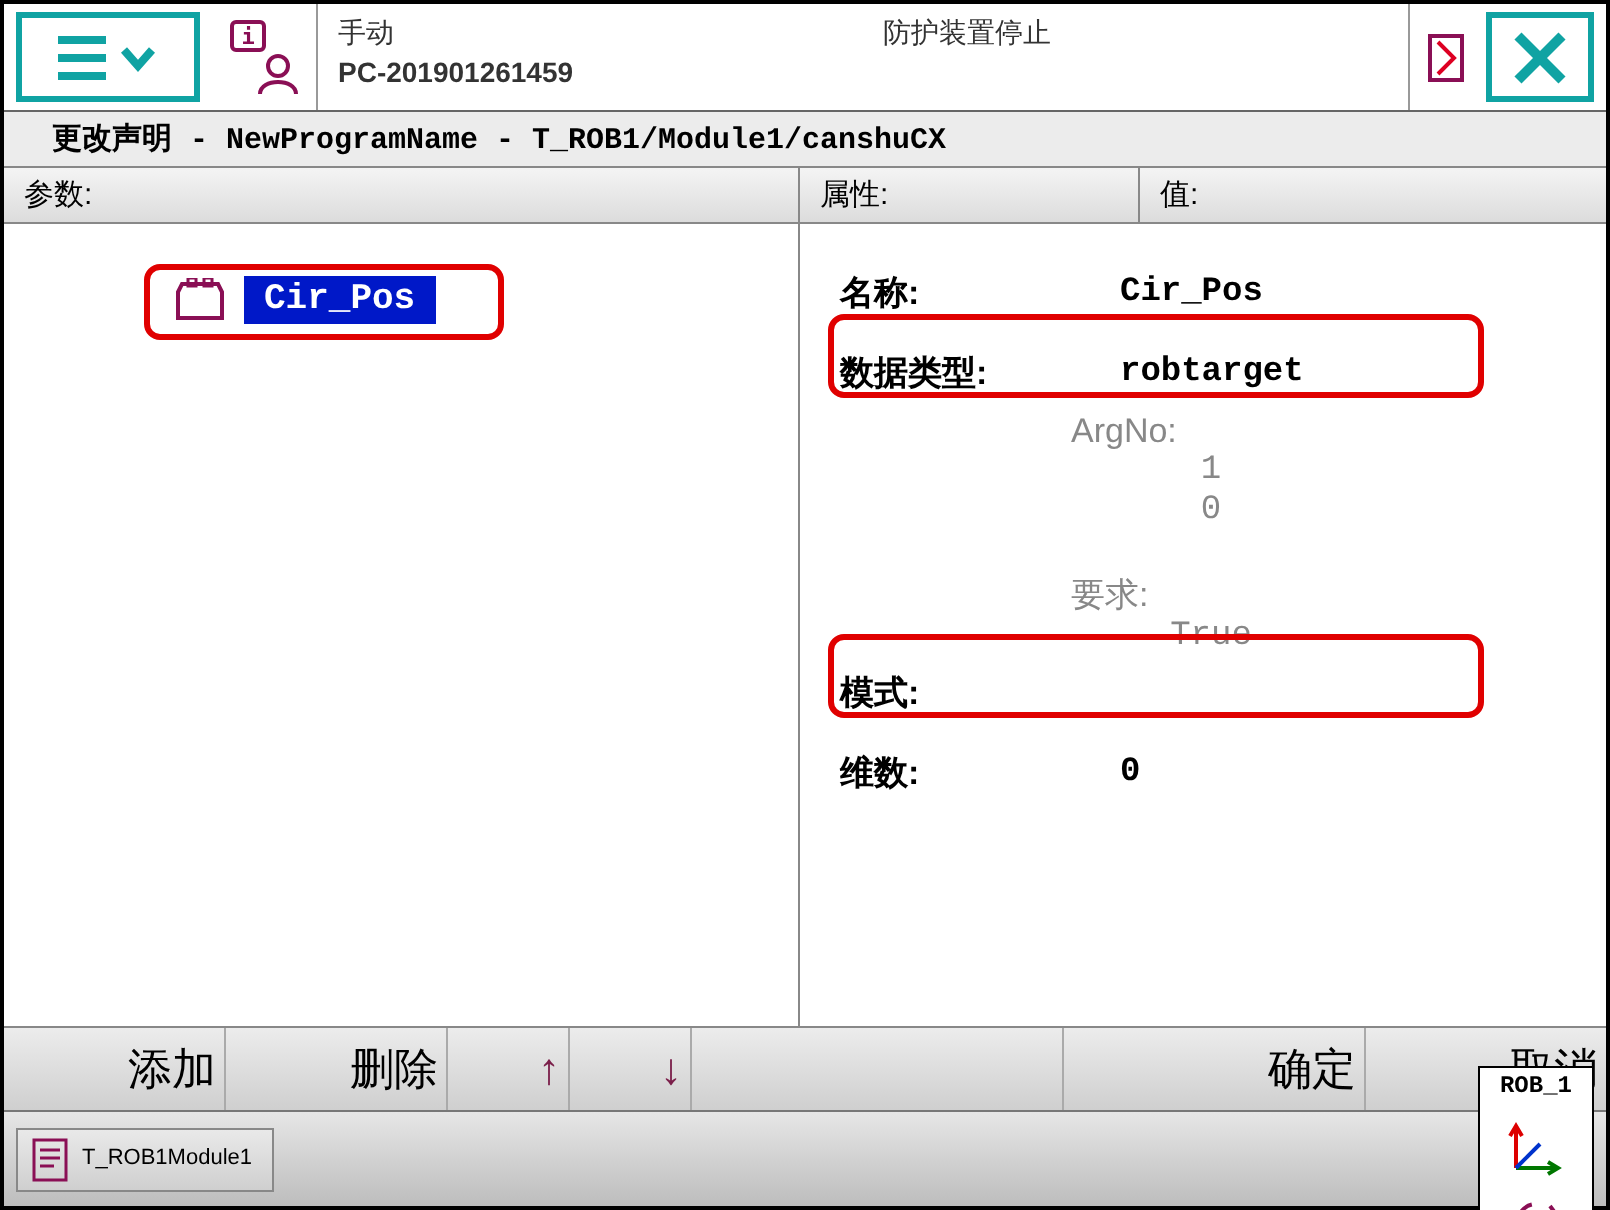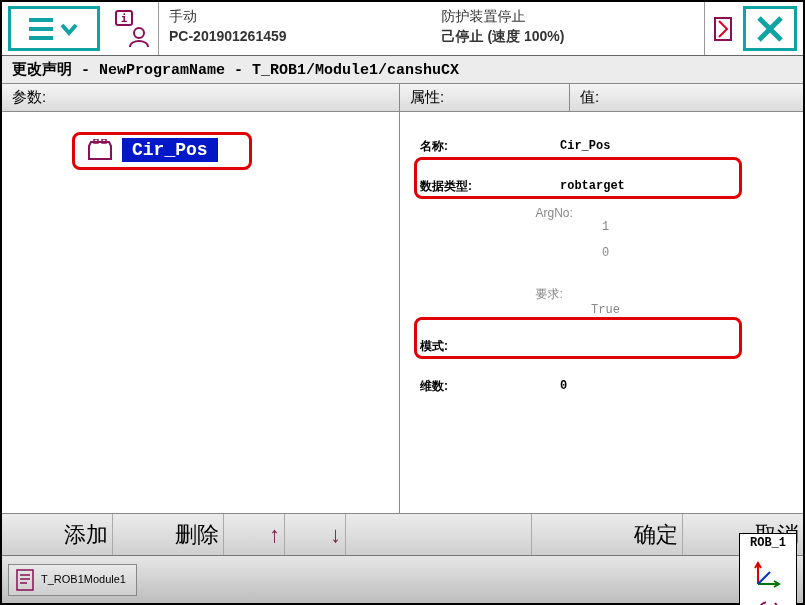--- a/index.html
+++ b/index.html
@@ -18,42 +18,42 @@
   .status-mid { flex: 1; border-left: 1px solid #999; border-right: 1px solid #999; display: flex; }
   .status-col { flex: 1; padding: 4px 10px; font-size: 14px; line-height: 20px; }
   .status-col .row1 { color: #333; }
   .status-col .row2 { color: #333; font-weight: bold; }
 
   .sys-icon { width: 36px; display: flex; align-items: center; justify-content: center; }
 
   .close-btn { width: 54px; margin: 4px 6px 4px 2px; border: 3px solid #10a3a3; display: flex; align-items: center; justify-content: center; cursor: pointer; }
 
   
-  .breadcrumb { background: #ececec; border-bottom: 1px solid #888; padding: 4px 10px; font-weight: bold; font-size: 15px; font-family: "SimSun","NSimSun","Courier New",monospace; }
+  .breadcrumb { background: #ececec; border-bottom: 1px solid #888; padding: 4px 24px; font-weight: bold; font-size: 15px; font-family: "SimSun","NSimSun","Courier New",monospace; }
 
   
   .headers { display: flex; background: linear-gradient(#f4f4f4,#dcdcdc); border-bottom: 1px solid #888; height: 28px; }
   .headers .h-left { width: 398px; padding: 4px 10px; border-right: 1px solid #888; }
   .headers .h-mid  { width: 170px; padding: 4px 10px; border-right: 1px solid #888; }
   .headers .h-right{ flex: 1; padding: 4px 10px; }
 
   
   .content { flex: 1; display: flex; position: relative; }
   .left-pane { width: 398px; border-right: 1px solid #888; position: relative; padding-top: 26px; }
   .right-pane { flex: 1; position: relative; }
 
   
   .param-row { display: flex; align-items: center; gap: 8px; margin-left: 84px; position: relative; }
   .param-icon { width: 28px; height: 24px; display: flex; align-items: center; justify-content: center; }
   .param-chip { background: #0018c8; color: #fff; padding: 2px 10px; font-family: "Courier New", monospace; font-weight: bold; font-size: 18px; }
   .red-box-left { position: absolute; left: 70px; top: 20px; width: 180px; height: 38px; border: 3px solid #e00000; border-radius: 8px; pointer-events: none; }
 
   
   .attr-list { padding: 14px 12px 0 20px; }
-  .attr-row { display: flex; align-items: center; height: 40px; font-size: 12px; position: relative; }
+  .attr-row { display: flex; align-items: center; height: 40px; font-size: 17px; position: relative; }
   .attr-label { width: 140px; }
   .attr-value { flex: 1; font-family: "Courier New", monospace; }
   .attr-row.dim { color: #888; flex-direction: column; }
   .attr-row.bold .attr-label, .attr-row.bold .attr-value { font-weight: bold; }
   .red-box-r1 { position: absolute; left: 412px; top: 45px; width: 328px; height: 42px; border: 3px solid #e00000; border-radius: 8px; pointer-events: none; }
   .red-box-r2 { position: absolute; left: 412px; top: 205px; width: 328px; height: 42px; border: 3px solid #e00000; border-radius: 8px; pointer-events: none; }
 
   
   .btnbar { height: 42px; background: linear-gradient(#ececec,#cfcfcf); border-top: 1px solid #888; display: flex; align-items: center; }
   .btnbar .sep { width: 1px; height: 100%; background: #aaa; }
@@ -97,21 +97,20 @@
         <path d="M18 38 C18 30 36 30 36 38" fill="none" stroke="#8a0f55" stroke-width="2"></path>
       </svg>
     </div>
     <div class="status-mid">
       <div class="status-col">
         <div class="row1">手动</div>
         <div class="row2">PC-201901261459</div>
       </div>
       <div class="status-col">
         <div class="row1">防护装置停止</div>
-        <div class="row2">己停止 (速度 100%)</div>
       </div>
     </div>
     <div class="sys-icon">
       <svg width="22" height="28" viewBox="0 0 22 28">
         <rect x="3" y="3" width="16" height="22" fill="none" stroke="#8a0f55" stroke-width="2"></rect>
         <polyline points="7,6 15,14 7,22" fill="none" stroke="#d02" stroke-width="2"></polyline>
       </svg>
     </div>
     <div class="close-btn">
       <svg width="30" height="30" viewBox="0 0 30 30">

